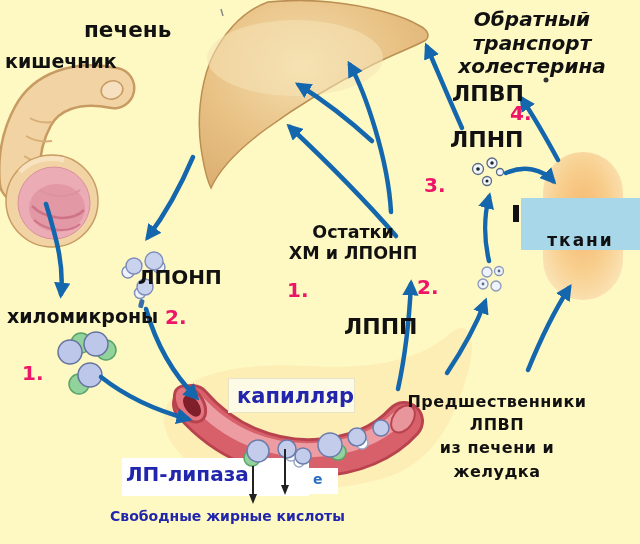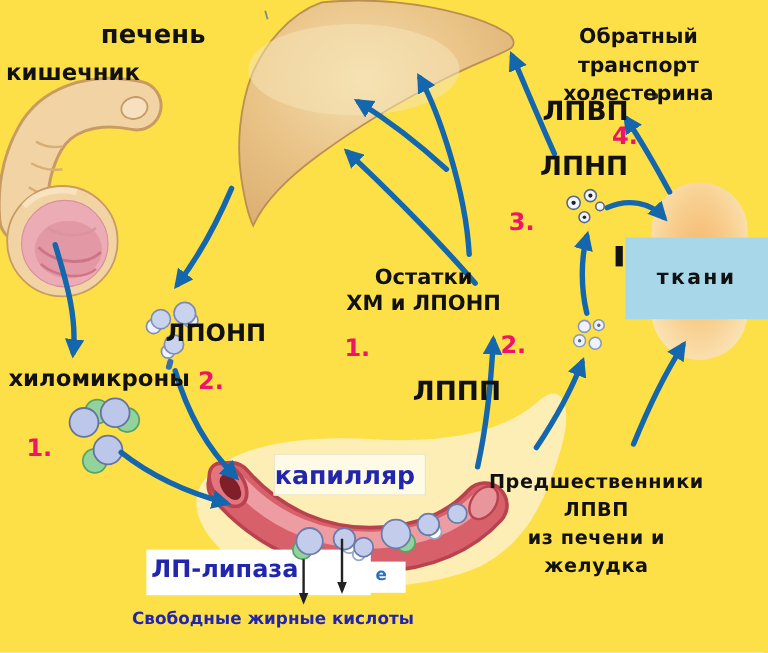--- a/index.html
+++ b/index.html
@@ -5,38 +5,38 @@
   :root{
     --arrow-blue:#1467ad;
     --magenta:#ed1567;
     --navy:#2126ad;
     --ink:#111111;
     --tissue-box:#a9d7ea;
     --cream:#fdfae6;
   }
   html,body{margin:0;padding:0;background:#ffffff;}
   #canvas{
-    position:relative;width:640px;height:544px;background:#fde047;
+    position:relative;width:640px;height:544px;background:#fef9c3;
     overflow:hidden;font-family:"DejaVu Sans",sans-serif;
   }
   #art{position:absolute;left:0;top:0;z-index:1;}
   .lbl{position:absolute;z-index:3;font-weight:bold;color:var(--ink);white-space:nowrap;line-height:1;}
   .num{position:absolute;z-index:3;font-weight:bold;color:var(--magenta);font-size:20px;white-space:nowrap;}
   .navy{color:var(--navy);}
   .block{position:absolute;z-index:3;font-weight:bold;color:var(--ink);text-align:center;}
   .block div{white-space:nowrap;}
   #tissues-box{
-    position:absolute;z-index:2;left:521px;top:198px;width:119px;height:68px;
-    background:var(--tissue-box);display:flex;align-items:center;justify-content:center;
+    position:absolute;z-index:2;left:521px;top:198px;width:119px;height:52px;
+    background:var(--tissue-box);display:flex;align-items:flex-end;justify-content:center;
   }
   #tissues-box span{font-weight:bold;font-size:17px;letter-spacing:2px;color:var(--ink);}
   #capillary-box{
     position:absolute;z-index:2;left:228px;top:378px;width:127px;height:35px;
     background:var(--cream);border:1px solid #e9e4c6;box-sizing:border-box;
-    display:flex;align-items:center;justify-content:flex-start;
+    display:flex;align-items:center;justify-content:flex-end;
   }
   #capillary-box span{font-weight:bold;font-size:21px;color:var(--navy);}
   #lipase-label{left:126px;top:464px;font-size:20px;}
   #ffa-label{left:110px;top:509px;font-size:14px;}
   #partial-e{left:313px;top:472px;font-size:14px;color:#2a6fc0;z-index:3;}
 </style>
 </head>
 <body>
 
 <div id="canvas">
@@ -181,21 +181,21 @@
       <path d="M285,449 L285,492" marker-end="url(#mBlack)"></path>
     </g>
 
     <rect x="513" y="205" width="6" height="17" fill="#111111"></rect>
   </svg>
 
   <div class="lbl" id="liver-label" style="left:84px;top:19px;font-size:21.5px;">печень</div>
 
   <div class="lbl" style="left:5px;top:52px;font-size:19px;">кишечник</div>
 
-  <div class="block" style="left:447px;top:20px;width:170px;font-size:17px;line-height:23.5px;">
+  <div class="block" style="left:447px;top:8px;width:170px;font-size:20px;line-height:23.5px;font-style:italic;">
     <div>Обратный</div>
     <div>транспорт</div>
     <div>холестерина</div>
   </div>
 
   <div class="lbl" style="left:452px;top:83px;font-size:22px;">ЛПВП</div>
 
   <div class="num" style="left:510px;top:101px;">4.</div>
 
   <div class="lbl" style="left:450px;top:129px;font-size:22px;">ЛПНП</div>

